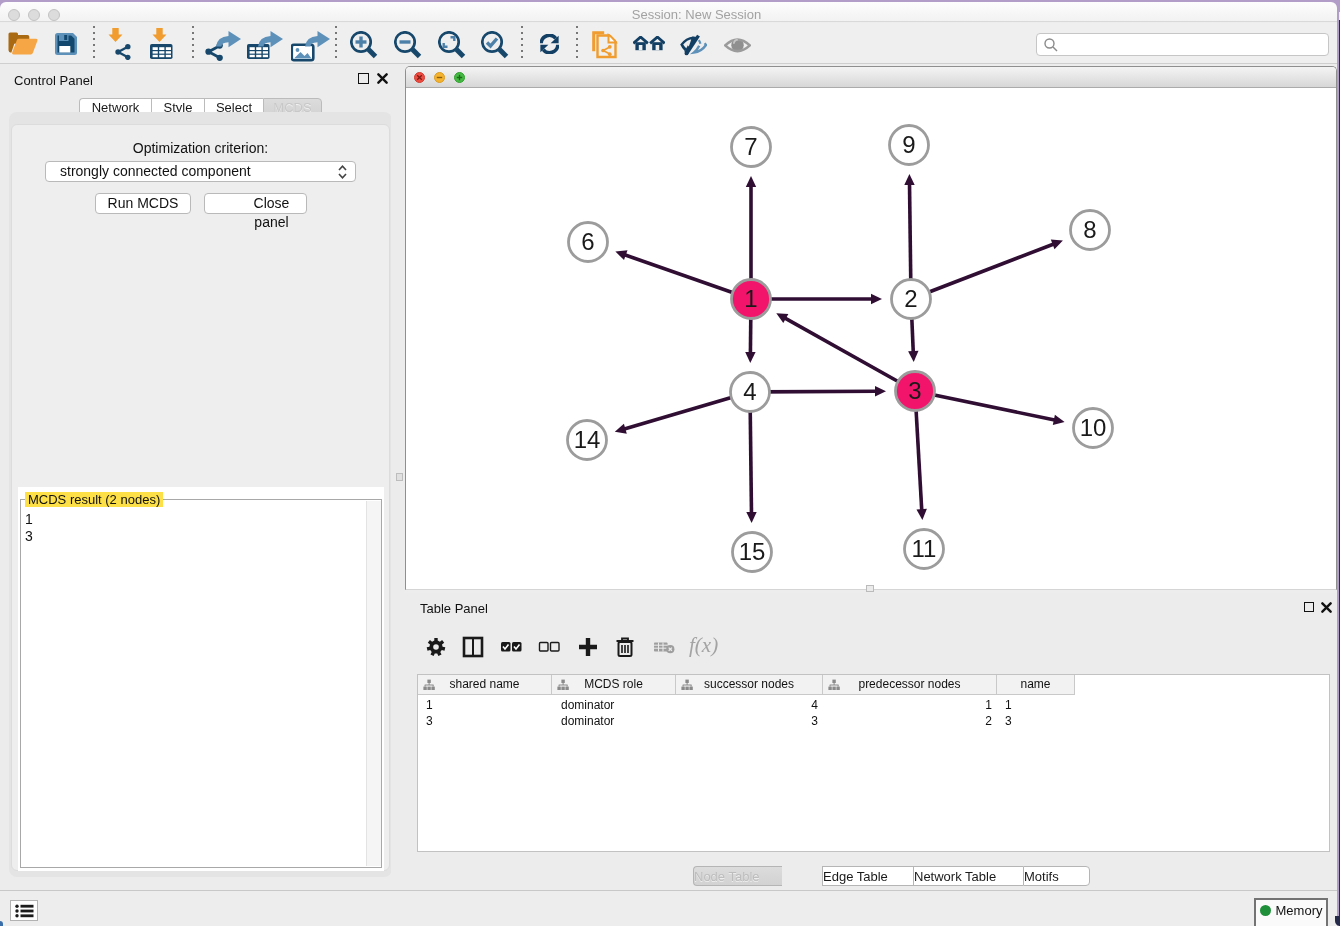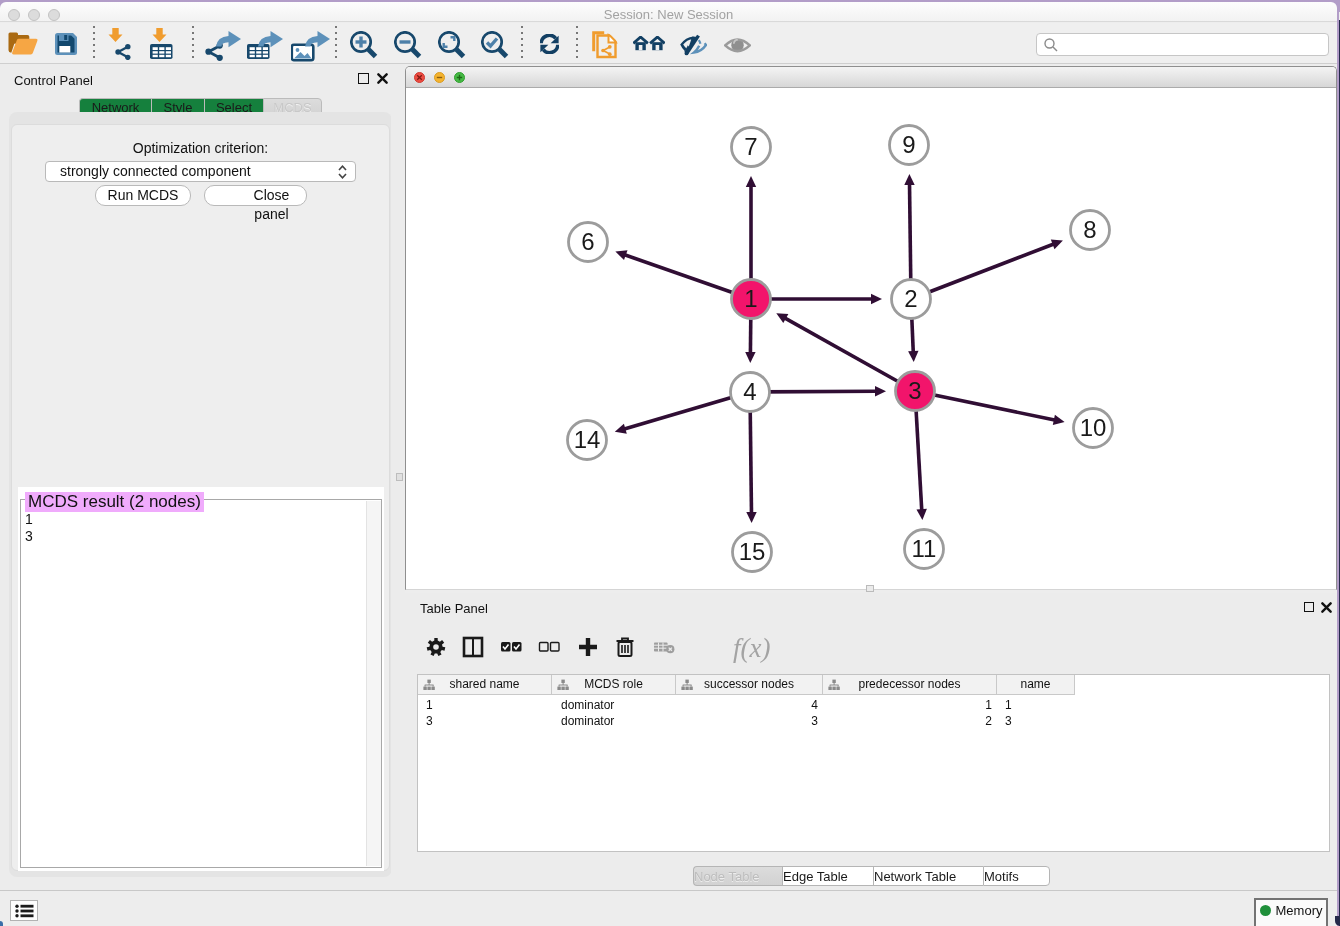--- a/index.html
+++ b/index.html
@@ -7,46 +7,46 @@
 body { font-family:"Liberation Sans", sans-serif; background:#ededed; position:relative; }
 .abs { position:absolute; }
 
 
 #purple-top { left:0; top:0; width:1340px; height:12px; background:#b29dc8; z-index:-1; }
 #purple-right { right:1.5px; top:0; width:2px; height:926px; background:#b29dc8; }
 #navy-right { right:0; top:20px; width:1.5px; height:906px; background:#25294a; }
 #navy-bl { left:0; top:921px; width:3px; height:5px; background:#3a6ea8; border-radius:0 4px 0 0; }
 
 
-#titlebar { left:0; top:2px; width:1337px; height:20px; background:linear-gradient(#fdfdfd,#f2f2f2); border-radius:6px 6px 0 0; border-bottom:1px solid #d9d9d9; }
+#titlebar { left:0; top:2px; width:1337px; height:20px; background:linear-gradient(#fdfdfd,#f2f2f2); border-radius:6px 6px 0 0; border-bottom:1px solid #d9d9d9;padding-left:28px; }
 .tl { position:absolute; width:12px; height:12px; border-radius:50%; background:#dcdcdc; border:1px solid #c3c3c3; top:7px; }
 #wtitle { position:absolute; width:100%; text-align:center; top:5px; font-size:13px; color:#a2a2a2; }
 
 
 #toolbar { left:0; top:23px; width:1337px; height:41px; background:#efefef; border-bottom:1px solid #cfcfcf; }
 .tsep { position:absolute; top:3px; height:34px; width:2px; background:repeating-linear-gradient(#777 0 2px, transparent 2px 6px); }
 .ticon { position:absolute; }
 #searchbox { position:absolute; left:1036px; top:10px; width:293px; height:23px; background:#fff; border:1px solid #c6c6c6; border-radius:4px; }
 
 
 #cpanel { left:0; top:64px; width:391px; height:826px; background:#ececec; }
 #cp-title { position:absolute; left:14px; top:9px; font-size:13px; color:#111; }
 #cp-float { position:absolute; left:358px; top:9px; width:11px; height:11px; border:1.5px solid #111; }
 #cp-tabs { position:absolute; left:79px; top:34px; height:19px; display:flex; font-size:13px; }
-.cptab { background:#15803d; border:1px solid #bbb; border-right:none; height:19px; line-height:18px; text-align:center; color:#1a1a1a; }
+.cptab { background:#ffffff; border:1px solid #bbb; border-right:none; height:19px; line-height:18px; text-align:center; color:#1a1a1a; }
 .cptab:first-child { border-radius:4px 0 0 4px; }
 .cptab.sel { background:linear-gradient(#dcdcdc,#d2d2d2); color:#c8c8c8; text-shadow:0 1px 0 #f2f2f2; border-right:1px solid #bbb; border-radius:0 4px 4px 0; }
 #cp-body { position:absolute; left:9px; top:48px; width:383px; height:765px; background:#e4e4e4; border-radius:8px; }
 #cp-inner { position:absolute; left:2px; top:12px; width:379px; height:747px; background:#eeeeee; border:1px solid #dcdcdc; border-radius:6px; }
 #opt-label { position:absolute; left:0; top:15px; width:100%; text-align:center; font-size:14px; color:#111; }
 #dropdown { position:absolute; left:33px; top:36px; width:311px; height:21px; background:#fff; border:1px solid #b9b9b9; border-radius:4px; font-size:14px; line-height:19px; padding-left:14px; color:#111; }
-.btn { position:absolute; top:60px; height:21px; background:#fff; border:1px solid #b9b9b9; border-radius:10px; font-size:14px; line-height:19px; text-align:center; color:#111; }
+.btn { position:absolute; top:68px; height:21px; background:#fff; border:1px solid #b9b9b9; border-radius:4px; font-size:14px; line-height:19px; text-align:center; color:#111; }
 #mcds-box { position:absolute; left:6px; top:362px; width:366px; height:384px; background:#fff; }
 #mcds-border { position:absolute; left:2px; top:12px; width:362px; height:369px; border:1px solid #a8a8a8; }
-#mcds-label { position:absolute; left:7px; top:5px; background:#f0abfc; padding:0 3px; font-size:17px; color:#111; }
+#mcds-label { position:absolute; left:7px; top:5px; background:#fde047; padding:0 3px; font-size:13px; color:#111; }
 #mcds-sb { position:absolute; right:3px; top:14px; width:15px; height:365px; background:#f5f5f5; border-left:1px solid #e3e3e3; }
 
 
 #vsplit { left:391px; top:64px; width:14px; height:826px; background:#ececec; }
 #vsplit-h { position:absolute; left:5px; top:409px; width:7px; height:8px; background:#e0e0e0; border:1px solid #bdbdbd; }
 
 
 #netwin { left:405px; top:66px; width:932px; height:524px; background:#fff; border:1px solid #8f8f8f; border-bottom:1px solid #d5d5d5; border-radius:5px 5px 0 0; }
 #net-titlebar { position:absolute; left:0; top:0; width:930px; height:21px; background:linear-gradient(#f4f4f4,#d7d7d7); border-bottom:1px solid #ababab; border-radius:4px 4px 0 0; }
 .ntl { position:absolute; top:4.5px; width:11px; height:11px; border-radius:50%; }
@@ -390,21 +390,21 @@
       <svg style="position:absolute;left:236px;top:10px;" width="24" height="22" viewBox="0 0 24 22">
         <g fill="#9e9e9e">
           <rect x="1" y="6.5" width="13.5" height="9" rx="0.8"></rect>
         </g>
         <g stroke="#ececec" stroke-width="1">
           <path d="M1 9.2 h13.5 M1 12.2 h13.5 M5.5 6.5 v9 M10 6.5 v9"></path>
         </g>
         <circle cx="17.3" cy="13.2" r="4.1" fill="#9e9e9e"></circle>
         <path d="M15.7 11.6 l3.2 3.2 M18.9 11.6 l-3.2 3.2" stroke="#ececec" stroke-width="1.3"></path>
       </svg>
-      <div style="position:absolute;left:272px;top:7px;font-family:'Liberation Serif',serif;font-style:italic;font-size:27px;color:#a3a3a3;margin-left:44px;">f(x)</div>
+      <div style="position:absolute;left:272px;top:7px;font-family:'Liberation Serif',serif;font-style:italic;font-size:21px;color:#a3a3a3;">f(x)</div>
     </div>
   <div id="tp-table">
     <div class="th" style="left:0; width:134px;"><svg class="hicon2" width="13" height="12" viewBox="0 0 13 12">
           <g fill="#8a8a8a">
             <rect x="4.4" y="0.6" width="3.4" height="3.4"></rect>
             <rect x="0.4" y="7.6" width="3.4" height="3.4"></rect>
             <rect x="4.4" y="7.6" width="3.4" height="3.4"></rect>
             <rect x="8.4" y="7.6" width="3.4" height="3.4"></rect>
           </g>
           <g stroke="#8a8a8a" stroke-width="1">
@@ -451,21 +451,21 @@
     <div class="td" style="left:405px; top:22px; width:169px; text-align:right;">1</div>
     <div class="td" style="left:587px; top:22px;">1</div>
     <div class="td" style="left:8px; top:38px;">3</div>
     <div class="td" style="left:143px; top:38px;">dominator</div>
     <div class="td" style="left:258px; top:38px; width:142px; text-align:right;">3</div>
     <div class="td" style="left:405px; top:38px; width:169px; text-align:right;">2</div>
     <div class="td" style="left:587px; top:38px;">3</div>
   </div>
   <div id="tp-tabs">
     <div class="tptab" style="width:89px;">Node Table</div>
-    <div class="tptab" style="width:91px;">Edge Table</div>
+    <div class="tptab" style="width:91px;margin-left:40px;">Edge Table</div>
     <div class="tptab" style="width:110px;">Network Table</div>
     <div class="tptab" style="width:67px;">Motifs</div>
   </div>
 </div>
 <div class="abs" id="statusbar">
   <div id="list-btn">
       <svg style="position:absolute;left:4px;top:3px;" width="19" height="14" viewBox="0 0 19 14">
         <g fill="#1a1a1a">
           <circle cx="2" cy="2.2" r="1.7"></circle>
           <circle cx="2" cy="7" r="1.7"></circle>

